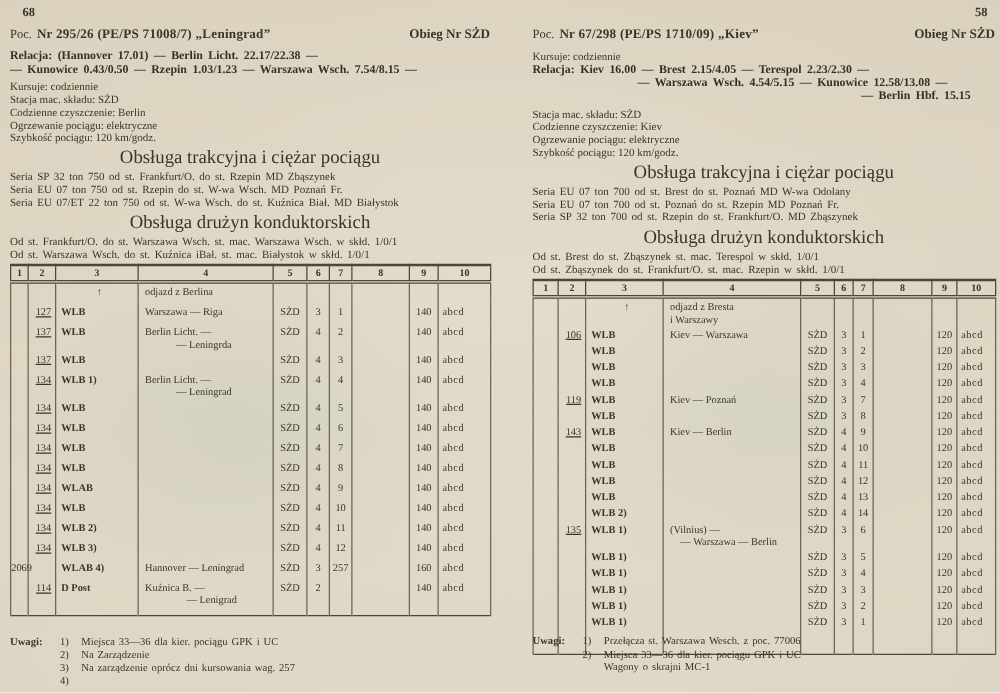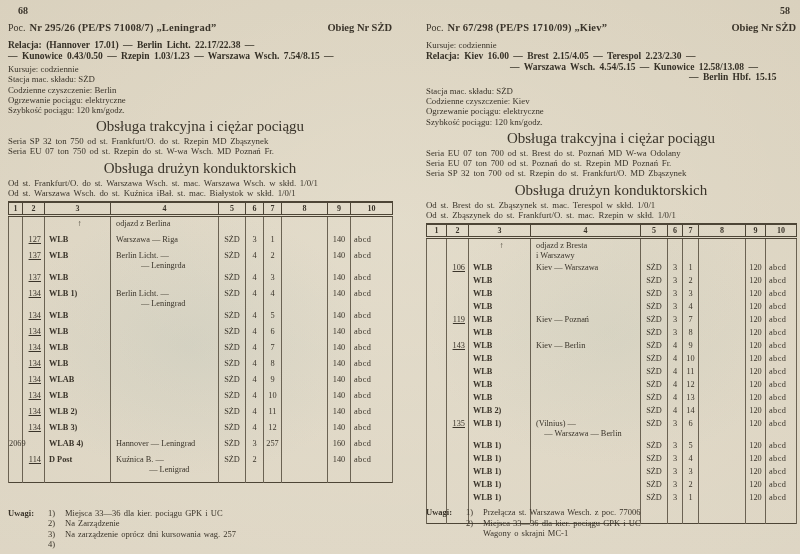--- a/index.html
+++ b/index.html
@@ -95,20 +95,21 @@
     <div class="info">
       <div>Kursuje: codziennie</div>
       <div>Stacja mac. składu: SŻD</div>
       <div>Codzienne czyszczenie: Berlin</div>
       <div>Ogrzewanie pociągu: elektryczne</div>
       <div>Szybkość pociągu: 120 km/godz.</div>
     </div>
     <div class="sectitle">Obsługa trakcyjna i ciężar pociągu</div>
     <div class="secline">Seria SP 32 ton 750 od st. Frankfurt/O. do st. Rzepin MD Zbąszynek</div>
     <div class="secline">Seria EU 07 ton 750 od st. Rzepin do st. W-wa Wsch. MD Poznań Fr.</div>
+    <div class="secline">Seria EU 07/ET 22 ton 750 od st. W-wa Wsch. do st. Kuźnica Biał. MD Białystok</div>
     <div class="sectitle">Obsługa drużyn konduktorskich</div>
     <div class="secline">Od st. Frankfurt/O. do st. Warszawa Wsch. st. mac. Warszawa Wsch. w skłd. 1/0/1</div>
     <div class="secline">Od st. Warszawa Wsch. do st. Kuźnica iBał. st. mac. Białystok w skłd. 1/0/1</div>
     <table class="tt t-left">
       <colgroup>
           <col>
           <col>
           <col>
           <col>
           <col>

